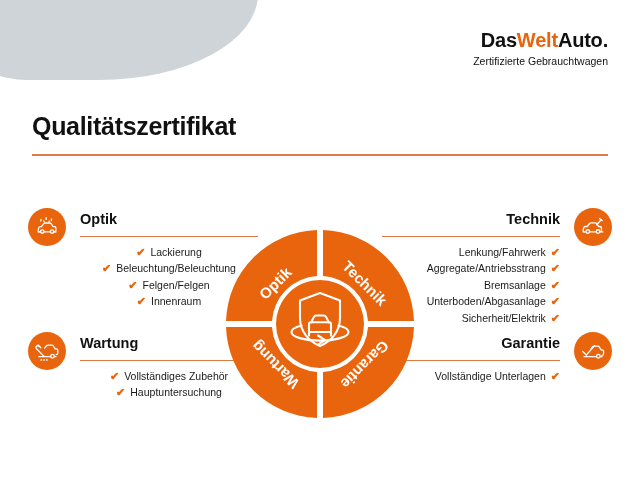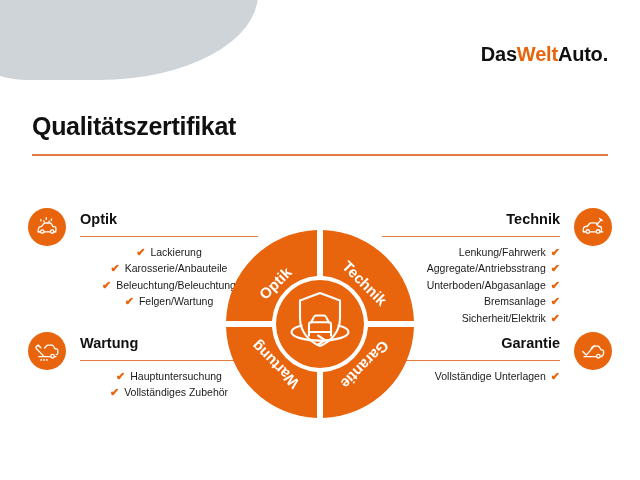--- a/index.html
+++ b/index.html
@@ -24,21 +24,21 @@
     width: 318px;
     height: 172px;
     background: #ced4d7;
     border-radius: 0 0 159px 86px / 0 0 86px 86px;
   }
 
   
   #brand {
     position: absolute;
     right: 32px;
-    top: 44px;
+    top: 30px;
     text-align: right;
     line-height: 1;
   }
   #brand .logo-line {
     font-size: 20px;
     font-weight: bold;
     letter-spacing: -0.2px;
     white-space: nowrap;
   }
   #brand .logo-line .w-das { color: #111111; }
@@ -150,20 +150,21 @@
     fill: #ffffff;
   }
 </style>
 </head>
 <body>
 
 <div id="gray-swoosh"></div>
 
 <div id="brand">
   <div class="logo-line"><span class="w-das">Das</span><span class="w-welt">Welt</span><span class="w-auto">Auto.</span></div>
+  <div class="logo-sub">Zertifizierte Gebrauchtwagen</div>
 </div>
 
 <div id="page-title">Qualitätszertifikat</div>
 <div id="title-rule"></div>
 
 <div class="block left" id="block-optik">
   <div class="badge">
     <svg width="26" height="26" viewBox="0 0 32 32" aria-hidden="true">
       <g fill="none" stroke="#ffffff" stroke-width="1.6" stroke-linecap="round" stroke-linejoin="round">
         <path d="M5 22h22"></path>
@@ -171,23 +172,23 @@
         <circle cx="10.2" cy="21.6" r="2.1" fill="#e8650d"></circle>
         <circle cx="22.4" cy="21.6" r="2.1" fill="#e8650d"></circle>
         <path d="M8.5 6.5v2M15 4.5v2.2M21.5 6v2M12 8.5l.8 1.2M19 8.6l-.7 1.2"></path>
       </g>
     </svg>
   </div>
   <div class="head">Optik</div>
   <div class="rule"></div>
   <ul>
     <li><span class="chk">✔</span><span>Lackierung</span></li>
-    <li><span class="chk">✔</span><span>Karosserie/Anbauteile</span></li>
     <li><span class="chk">✔</span><span>Beleuchtung/Beleuchtung</span></li>
-    <li><span class="chk">✔</span><span>Felgen/Wartung</span></li>
+    <li><span class="chk">✔</span><span>Felgen/Felgen</span></li>
+    <li><span class="chk">✔</span><span>Innenraum</span></li>
   </ul>
 </div>
 
 <div class="block left" id="block-wartung">
   <div class="badge">
     <svg width="26" height="26" viewBox="0 0 32 32" aria-hidden="true">
       <g fill="none" stroke="#ffffff" stroke-width="1.6" stroke-linecap="round" stroke-linejoin="round">
         <path d="M6 23h21"></path>
         <path d="M13 12.5l2.2-2.6c.6-.7 1.4-1.1 2.3-1.1h4.2c1 0 1.9.5 2.4 1.4l1.9 3.2h1.3c1.1 0 2 .9 2 2v3c0 1.1-.9 2-2 2"></path>
         <path d="M6.2 10.2c-.9-.9-2.3-.9-3.1 0-.9.9-.9 2.3 0 3.1l9.2 9.3"></path>
@@ -195,22 +196,22 @@
         <circle cx="22.8" cy="22.4" r="2.2" fill="#e8650d"></circle>
         <circle cx="9" cy="27" r="1.1" fill="#ffffff" stroke="none"></circle>
         <circle cx="12.4" cy="27" r="1.1" fill="#ffffff" stroke="none"></circle>
         <circle cx="15.8" cy="27" r="1.1" fill="#ffffff" stroke="none"></circle>
       </g>
     </svg>
   </div>
   <div class="head">Wartung</div>
   <div class="rule"></div>
   <ul>
+    <li><span class="chk">✔</span><span>Vollständiges Zubehör</span></li>
     <li><span class="chk">✔</span><span>Hauptuntersuchung</span></li>
-    <li><span class="chk">✔</span><span>Vollständiges Zubehör</span></li>
   </ul>
 </div>
 
 <div class="block right" id="block-technik">
   <div class="badge">
     <svg width="26" height="26" viewBox="0 0 32 32" aria-hidden="true">
       <g fill="none" stroke="#ffffff" stroke-width="1.6" stroke-linecap="round" stroke-linejoin="round">
         <path d="M4 22h24"></path>
         <path d="M5.5 22c-1.1 0-1.8-.9-1.6-2l.6-2.8c.2-1 1.2-1.8 2.3-1.8h2l2.7-3.4c.6-.7 1.4-1.1 2.3-1.1h4.8c1 0 1.9.5 2.4 1.4l1.8 3.1h1.6c1.1 0 2 .9 2 2v2.6c0 1.1-.8 2-1.8 2"></path>
         <circle cx="9.6" cy="21.6" r="2.2" fill="#e8650d"></circle>
@@ -218,22 +219,22 @@
         <path d="M20.4 13.2l6-6.4"></path>
         <path d="M24 5.6l3.4 2.6"></path>
       </g>
     </svg>
   </div>
   <div class="head">Technik</div>
   <div class="rule"></div>
   <ul>
     <li><span>Lenkung/Fahrwerk</span><span class="chk">✔</span></li>
     <li><span>Aggregate/Antriebsstrang</span><span class="chk">✔</span></li>
+    <li><span>Bremsanlage</span><span class="chk">✔</span></li>
     <li><span>Unterboden/Abgasanlage</span><span class="chk">✔</span></li>
-    <li><span>Bremsanlage</span><span class="chk">✔</span></li>
     <li><span>Sicherheit/Elektrik</span><span class="chk">✔</span></li>
   </ul>
 </div>
 
 <div class="block right" id="block-garantie">
   <div class="badge">
     <svg width="26" height="26" viewBox="0 0 32 32" aria-hidden="true">
       <g fill="none" stroke="#ffffff" stroke-width="1.6" stroke-linecap="round" stroke-linejoin="round">
         <path d="M5 23h22"></path>
         <path d="M13.6 13l1.7-2c.6-.7 1.4-1.1 2.3-1.1h3.9c1 0 1.9.5 2.4 1.4l1.9 3.2h1.2c1.1 0 2 .9 2 2v3c0 1.1-.9 2-2 2"></path>

